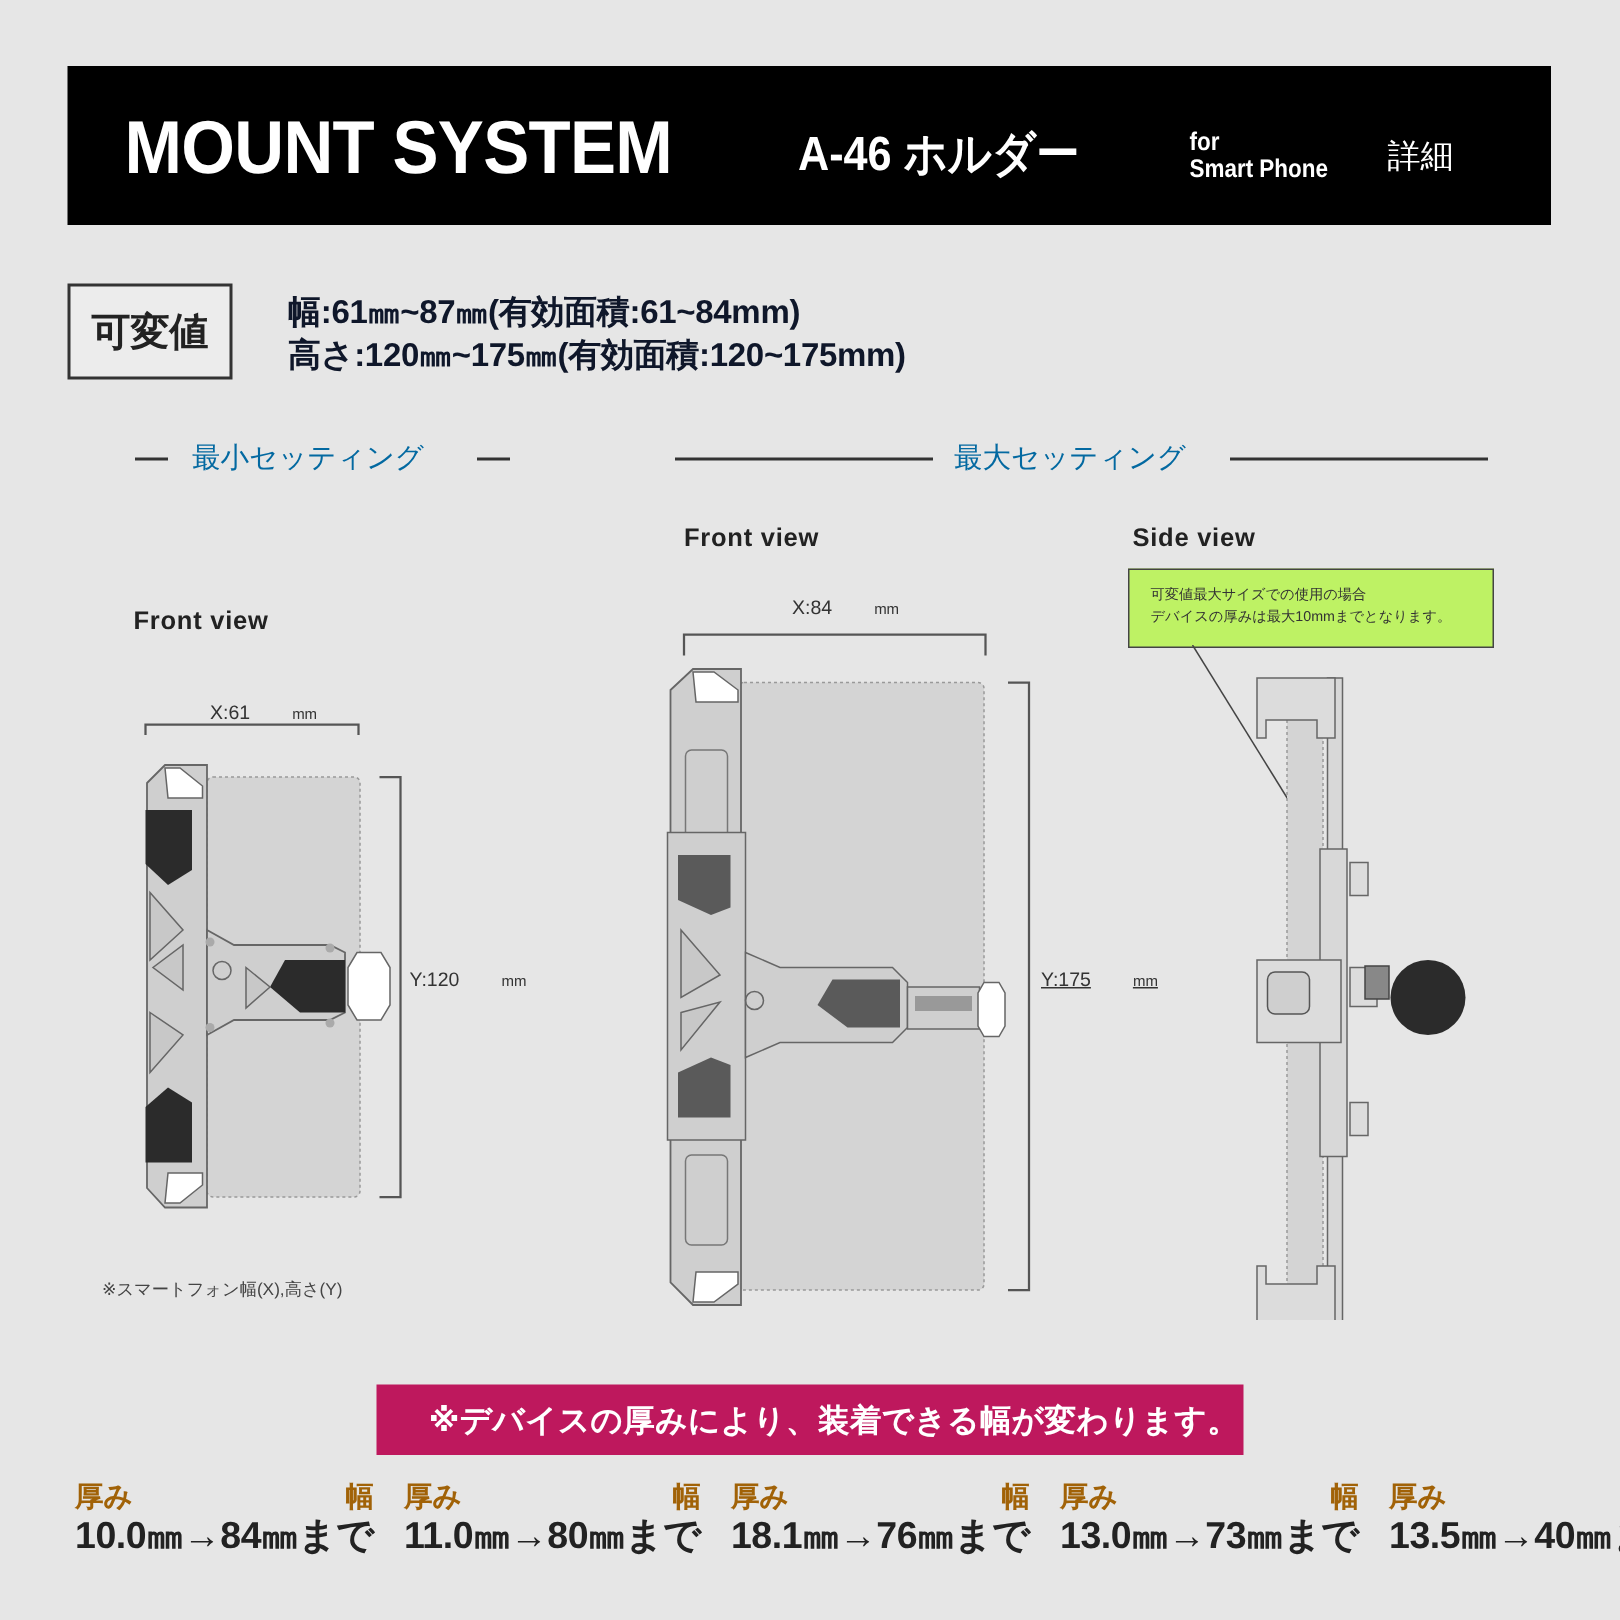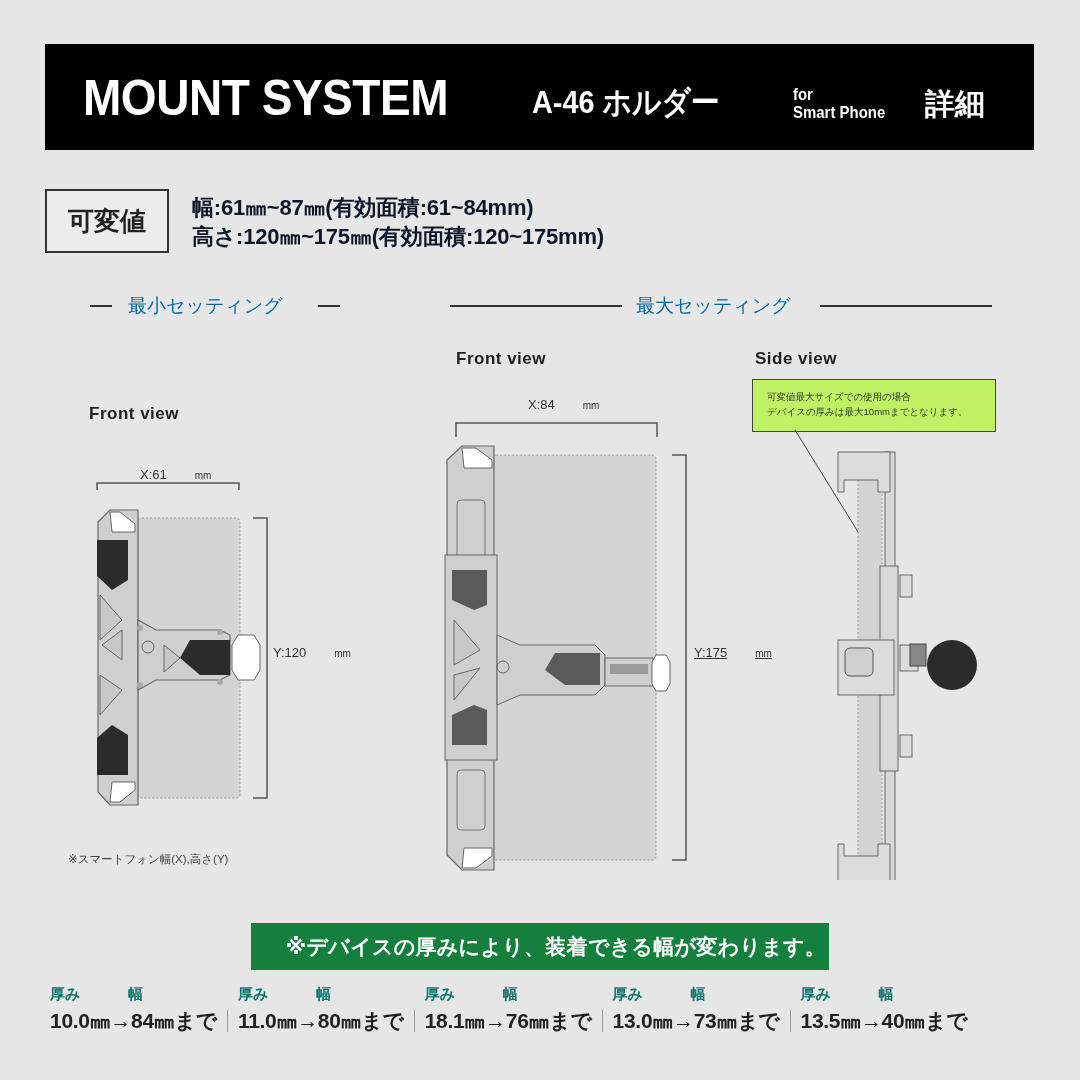--- a/index.html
+++ b/index.html
@@ -5,46 +5,46 @@
   * { box-sizing: border-box; margin: 0; padding: 0; }
   html, body { width: 1080px; height: 1080px; background: #e6e6e6; overflow: hidden; }
   body { position: relative; font-family: "Liberation Sans", "DejaVu Sans", sans-serif; color: #1a1a1a; }
   .abs { position: absolute; }
 
   
   .banner { left: 45px; top: 44px; width: 989px; height: 106px; background: #000; }
   .banner-title { left: 83px; top: 68px; font-size: 50px; font-weight: bold; color: #fff; letter-spacing: -0.5px; line-height: 60px; transform: scaleX(0.92); transform-origin: left; }
   .banner-model { left: 532px; top: 82px; font-size: 32px; font-weight: bold; color: #fff; line-height: 40px; transform: scaleX(0.9); transform-origin: left; }
   .banner-for { left: 793px; top: 86px; font-size: 17px; font-weight: bold; color: #fff; line-height: 18px; transform: scaleX(0.88); transform-origin: left; }
-  .banner-detail { left: 925px; top: 84px; font-size: 30px; font-weight: bold; color: #fff; line-height: 40px; }
+  .banner-detail { left: 925px; top: 84px; font-size: 22px; font-weight: normal; color: #fff; line-height: 40px; }
 
   
-  .var-box { left: 45px; top: 189px; width: 124px; height: 64px; border: 2px solid #333; background: #ececec; display: flex; align-items: center; justify-content: center; font-size: 26px; font-weight: bold; color: #222; }
+  .var-box { left: 45px; top: 189px; width: 110px; height: 64px; border: 2px solid #333; background: #ececec; display: flex; align-items: center; justify-content: center; font-size: 26px; font-weight: bold; color: #222; }
   .spec-line { left: 192px; font-size: 22px; font-weight: bold; color: #0f172a; line-height: 24px; letter-spacing: -0.2px; }
 
   
   .sec-header { font-size: 19px; color: #0369a1; line-height: 24px; }
   .rule { height: 2px; background: #333; }
 
   .view-label { font-size: 17px; font-weight: bold; color: #222; letter-spacing: 0.5px; text-align: right; }
 
   .dim-text { font-size: 13px; color: #333; }
   .dim-text small { font-size: 10px; margin-left: 28px; }
 
   .note-box { left: 752px; top: 379px; width: 244px; height: 53px; border: 1.5px solid #444; background: #bef264; padding: 9px 14px; font-size: 9.5px; line-height: 15px; color: #333; }
 
   .footnote { left: 68px; top: 852px; font-size: 11.5px; color: #444; }
 
-  .banner2 { left: 251px; top: 923px; width: 578px; height: 47px; background: #15803d; color: #fff; font-size: 21px; font-weight: bold; display: flex; align-items: center; justify-content: center; letter-spacing: 0.3px; padding-left: 32px; }
+  .banner2 { left: 251px; top: 923px; width: 578px; height: 47px; background: #be185d; color: #fff; font-size: 21px; font-weight: bold; display: flex; align-items: center; justify-content: center; letter-spacing: 0.3px; padding-left: 32px; }
 
   .spec-table { left: 50px; top: 985px; width: 1000px; display: flex; }
   .spec-cell { position: relative; padding-right: 10px; }
-  .spec-cell .hdr { font-size: 15px; font-weight: bold; color: #0f766e; height: 22px; display: flex; }
+  .spec-cell .hdr { font-size: 19px; font-weight: bold; color: #a16207; height: 22px; display: flex; justify-content: space-between; }
   .spec-cell .hdr span:first-child { width: 78px; }
-  .spec-cell .val { font-size: 21px; font-weight: bold; color: #222; white-space: nowrap; letter-spacing: -0.3px; text-align: right; }
+  .spec-cell .val { font-size: 25px; font-weight: bold; color: #222; white-space: nowrap; letter-spacing: -0.3px; text-align: right; }
   .sep { width: 1px; height: 22px; background: #999; margin-top: 25px; margin-right: 10px; }
 </style>
 </head>
 <body>
 
 <div class="abs banner"></div>
 <div class="abs banner-title">MOUNT SYSTEM</div>
 <div class="abs banner-model">A-46 ホルダー</div>
 <div class="abs banner-for">
   <div>for</div>

